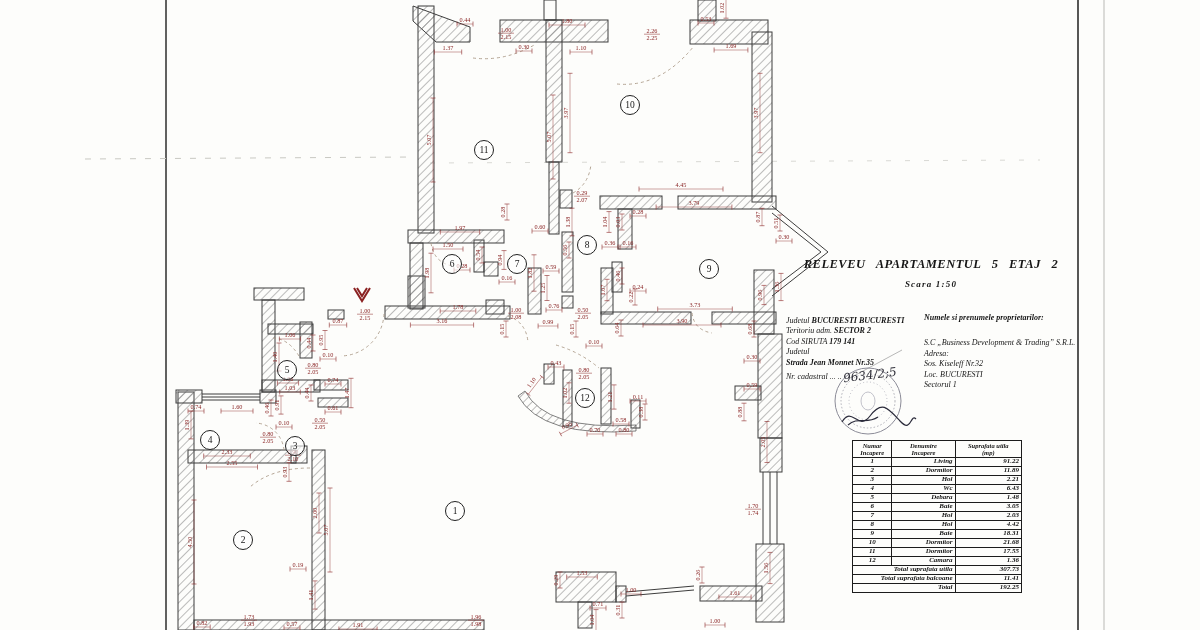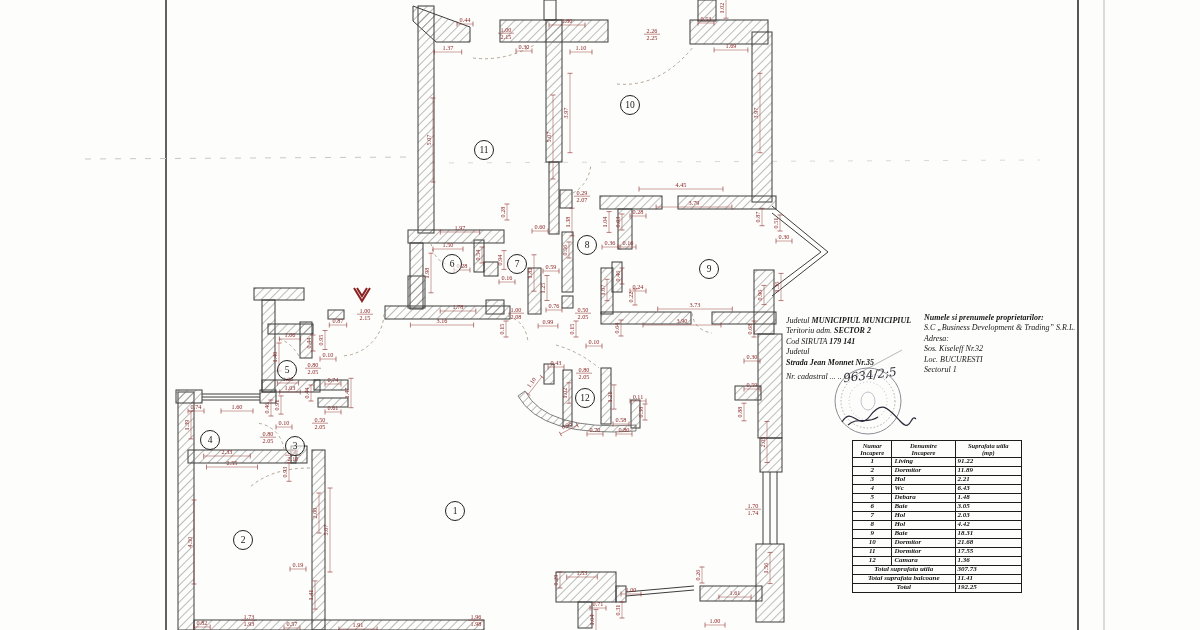--- a/index.html
+++ b/index.html
@@ -14,34 +14,34 @@
   .dimtext{font-family:"Liberation Serif",serif;fill:#8b2626;}
   
   .tblock{position:absolute;color:#161616;}
   #title-block{left:798px;top:257px;width:266px;text-align:center;}
   #title-main{font:bold italic 12.5px "Liberation Serif",serif;letter-spacing:.5px;word-spacing:7px;white-space:nowrap;}
   #title-scale{font:bold italic 9px "Liberation Serif",serif;letter-spacing:1.2px;margin-top:7px;}
   .info{font:italic 8px "Liberation Serif",serif;line-height:1.3;}
   #left-info{left:786px;top:316px;width:136px;}
   #right-info{left:924px;top:313px;width:175px;}
   .info b{font-weight:bold;}
-  .owner-label{font-weight:bold;margin-bottom:0;}
+  .owner-label{font-weight:bold;margin-bottom:15px;}
   #handwriting{display:inline-block;font:italic 12px "DejaVu Serif",serif;color:#2e2e38;
                transform:rotate(-7deg);margin-left:1px;}
   
   #area-table{position:absolute;left:852px;top:440px;width:170px;border-collapse:collapse;
               font-family:"Liberation Serif",serif;}
   #area-table th,#area-table td{border:1px solid #1c1c1c;font-style:italic;font-weight:bold;
               color:#141414;padding:0 2px;line-height:1.1;}
   #area-table th{font-size:6.5px;white-space:pre-line;text-align:center;padding:1px 1px;}
   #area-table td{font-size:7px;height:8px;}
   .c-num{width:36px;text-align:center;}
-  .c-name{width:62px;text-align:left;padding-left:4px;}
-  .c-val{width:66px;text-align:left;padding-right:8px;}
-  .t-label{text-align:center;padding-left:3px;}
+  .c-name{width:62px;text-align:right;padding-left:4px;}
+  .c-val{width:66px;text-align:right;padding-right:8px;}
+  .t-label{text-align:right;padding-left:3px;}
 </style>
 </head>
 <body>
 <div id="page">
 
 <svg id="plan-svg" width="1200" height="630" viewBox="0 0 1200 630">
   <defs>
     <pattern id="hatch" width="6" height="6" patternUnits="userSpaceOnUse" patternTransform="rotate(45)">
       <line x1="0" y1="0" x2="0" y2="6" stroke="#7a7a7a" stroke-width="1"></line>
     </pattern>
@@ -910,23 +910,27 @@
           <circle cx="484" cy="150" r="9.5" fill="rgba(255,255,255,.6)" stroke="#222" stroke-width="1"></circle>
           <text x="484" y="153" text-anchor="middle" font-size="9.5" font-family="&quot;Liberation Serif&quot;,serif" fill="#161616">11</text>
         </g>
         <g>
           <circle cx="585" cy="398" r="9.5" fill="rgba(255,255,255,.6)" stroke="#222" stroke-width="1"></circle>
           <text x="585" y="401" text-anchor="middle" font-size="9.5" font-family="&quot;Liberation Serif&quot;,serif" fill="#161616">12</text>
         </g>
       </g>
 </svg>
 
+<div class="tblock" id="title-block">
+  <div id="title-main">RELEVEU   APARTAMENTUL  5    ETAJ  2</div>
+  <div id="title-scale">Scara  1:50</div>
+</div>
 
 <div class="tblock info" id="left-info">
-  <div><span>Judetul</span> <b>MUNICIPIUL MUNICIPIUL</b></div>
+  <div><span>Judetul</span> <b>BUCURESTI BUCURESTI</b></div>
   <div><span>Teritoriu adm.</span> <b>SECTOR 2</b></div>
   <div><span>Cod SIRUTA</span> <b>179 141</b></div>
   <div><span>Judetul</span></div>
   <div><b>Strada Jean Monnet Nr.35</b></div>
   <div><span>Nr. cadastral ... ..</span><span id="handwriting">9634/2;5</span></div>
 </div>
 
 <div class="tblock info" id="right-info">
   <div class="owner-label">Numele si prenumele proprietarilor:</div>
   <div>S.C „Business Development &amp; Trading” S.R.L.</div>

